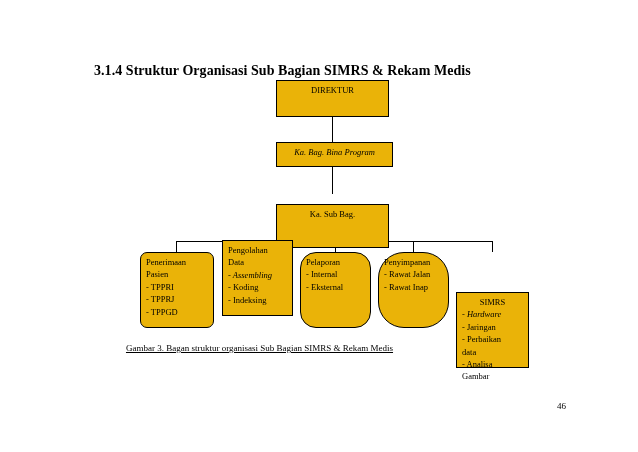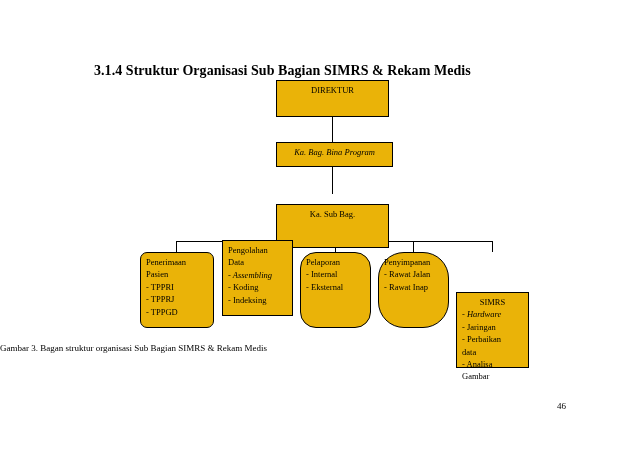--- a/index.html
+++ b/index.html
@@ -95,22 +95,24 @@
   #node-pelaporan   { left: 300px; top: 252px; width: 71px;  height: 76px; border-radius: 16px; }
   #node-penyimpanan { left: 378px; top: 252px; width: 71px;  height: 76px; border-radius: 26px; }
   #node-simrs       { left: 456px; top: 252px; width: 73px;  height: 76px; margin-top: 40px; }
 
   
   .figure-caption {
     position: absolute;
     left: 0;
     top: 343px;
     width: 519px;
+    text-align: center;
     font-size: 9px;
     white-space: nowrap;
+    text-decoration: underline;
   }
 
   
   .page-number {
     position: absolute;
     right: 72px;
     top: 401px;
     font-size: 9px;
   }
 </style>

